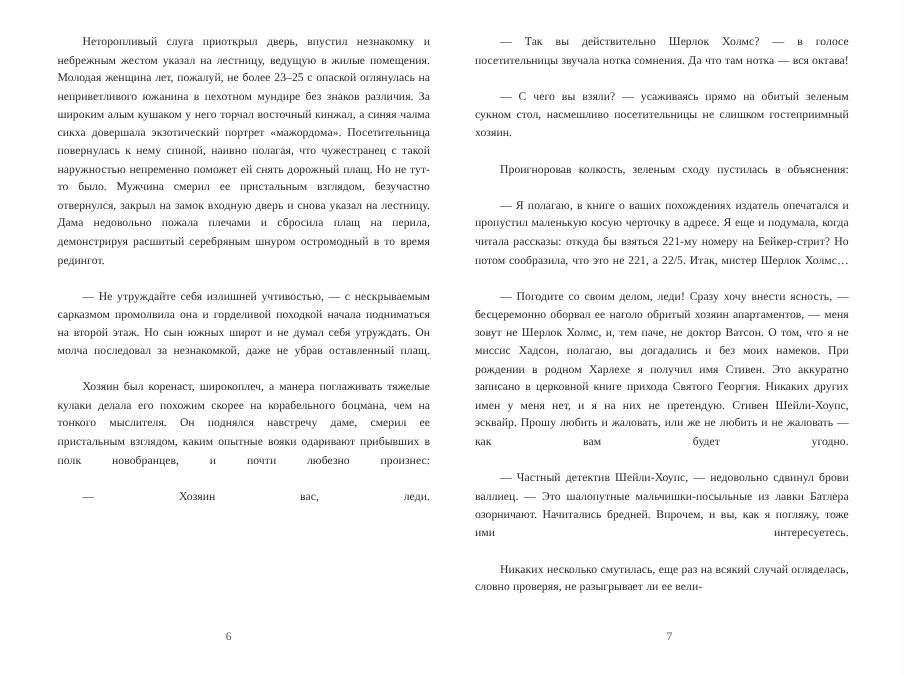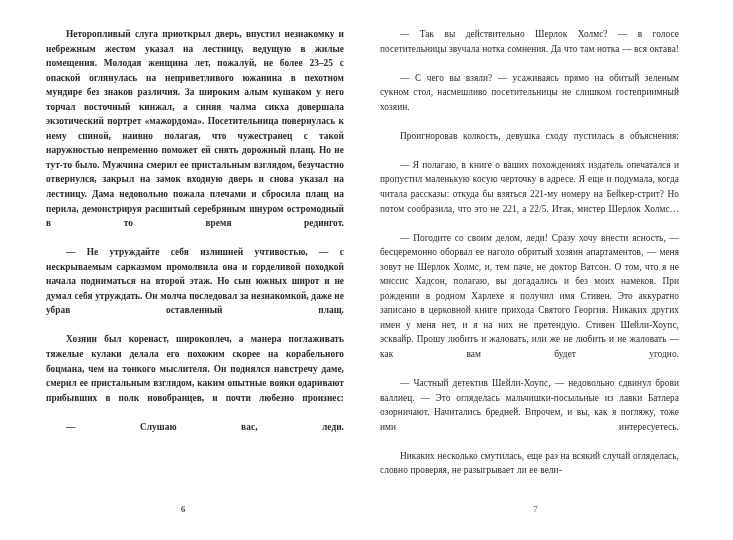--- a/index.html
+++ b/index.html
@@ -23,21 +23,21 @@
     background: #fefefe;
   }
 
   
   .page {
     position: absolute;
     top: 0;
     height: 540px;
     background: #ffffff;
   }
-  .page-left  { left: 0;   width: 366px; font-weight: bold; }
+  .page-left  { left: 0;   width: 366px; }
   .page-right { left: 352px; width: 367px; }
 
   
   .textblock {
     position: absolute;
     top: 27px;
     font-size: 9.35px;
     line-height: 14.55px;
     color: #2a2a2c;
     text-align: justify;
@@ -94,31 +94,31 @@
 </head>
 <body>
 
 <div class="spread">
 
   <div class="page page-left">
     <div class="textblock">
       <p class="para">Неторопливый слуга приоткрыл дверь, впустил незнакомку и небрежным жестом указал на лестницу, ведущую в жилые помещения. Молодая женщина лет, пожалуй, не более 23–25 с опаской оглянулась на неприветливого южанина в пехотном мундире без знаков различия. За широким алым кушаком у него торчал восточный кинжал, а синяя чалма сикха довершала экзотический портрет «мажордома». Посетительница повернулась к нему спиной, наивно полагая, что чужестранец с такой наружностью непременно поможет ей снять дорожный плащ. Но не тут-то было. Мужчина смерил ее пристальным взглядом, безучастно отвернулся, закрыл на замок входную дверь и снова указал на лестницу. Дама недовольно пожала плечами и сбросила плащ на перила, демонстрируя расшитый серебряным шнуром остромодный в то время редингот.</p>
       <p class="para">— Не утруждайте себя излишней учтивостью, — с нескрываемым сарказмом промолвила она и горделивой походкой начала подниматься на второй этаж. Но сын южных широт и не думал себя утруждать. Он молча последовал за незнакомкой, даже не убрав оставленный плащ.</p>
       <p class="para">Хозяин был коренаст, широкоплеч, а манера поглаживать тяжелые кулаки делала его похожим скорее на корабельного боцмана, чем на тонкого мыслителя. Он поднялся навстречу даме, смерил ее пристальным взглядом, каким опытные вояки одаривают прибывших в полк новобранцев, и почти любезно произнес:</p>
-      <p class="para">— Слушаю вас, леди.</p>
+      <p class="para">— Хозяин вас, леди.</p>
     </div>
     <div class="folio">6</div>
   </div>
 
   <div class="page page-right">
     <div class="textblock">
       <p class="para">— Так вы действительно Шерлок Холмс? — в голосе посетительницы звучала нотка сомнения. Да что там нотка — вся октава!</p>
       <p class="para">— С чего вы взяли? — усаживаясь прямо на обитый зеленым сукном стол, насмешливо посетительницы не слишком гостеприимный хозяин.</p>
-      <p class="para">Проигноровав колкость, девушка сходу пустилась в объяснения:</p>
+      <p class="para">Проигноровав колкость, зеленым сходу пустилась в объяснения:</p>
       <p class="para">— Я полагаю, в книге о ваших похождениях издатель опечатался и пропустил маленькую косую черточку в адресе. Я еще и подумала, когда читала рассказы: откуда бы взяться 221-му номеру на Бейкер-стрит? Но потом сообразила, что это не 221, а 22/5. Итак, мистер Шерлок Холмс…</p>
       <p class="para">— Погодите со своим делом, леди! Сразу хочу внести ясность, — бесцеремонно оборвал ее наголо обритый хозяин апартаментов, — меня зовут не Шерлок Холмс, и, тем паче, не доктор Ватсон. О том, что я не миссис Хадсон, полагаю, вы догадались и без моих намеков. При рождении в родном Харлехе я получил имя Стивен. Это аккуратно записано в церковной книге прихода Святого Георгия. Никаких других имен у меня нет, и я на них не претендую. Стивен Шейли-Хоупс, эсквайр. Прошу любить и жаловать, или же не любить и не жаловать — как вам будет угодно.</p>
-      <p class="para">— Частный детектив Шейли-Хоупс, — недовольно сдвинул брови валлиец. — Это огляделась мальчишки-посыльные из лавки Батлера озорничают. Начитались бредней. Впрочем, и вы, как я погляжу, тоже ими интересуетесь.</p>
+      <p class="para">— Частный детектив Шейли-Хоупс, — недовольно сдвинул брови валлиец. — Это шалопутные мальчишки-посыльные из лавки Батлера озорничают. Начитались бредней. Впрочем, и вы, как я погляжу, тоже ими интересуетесь.</p>
       <p class="para broken">Никаких несколько смутилась, еще раз на всякий случай огляделась, словно проверяя, не разыгрывает ли ее вели-</p>
     </div>
     <div class="folio">7</div>
   </div>
 
 </div>
 
 </body></html>

